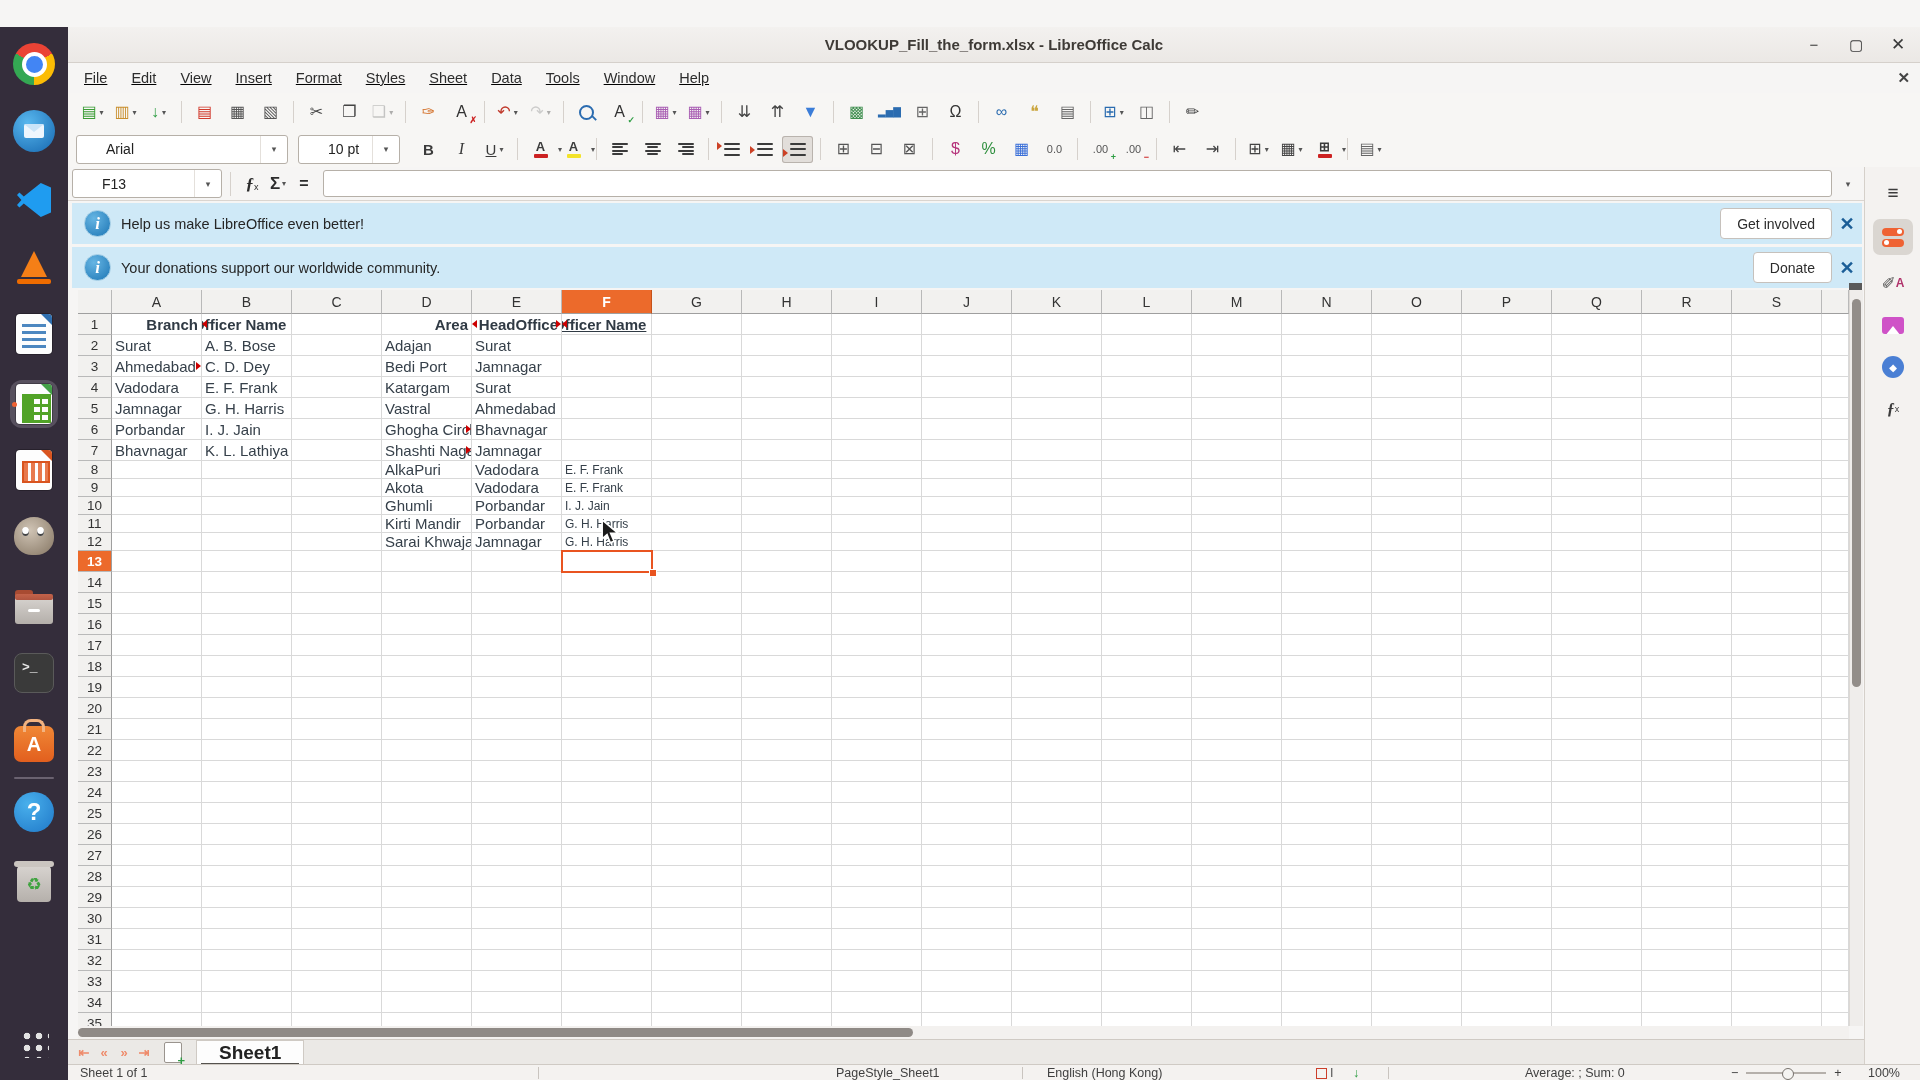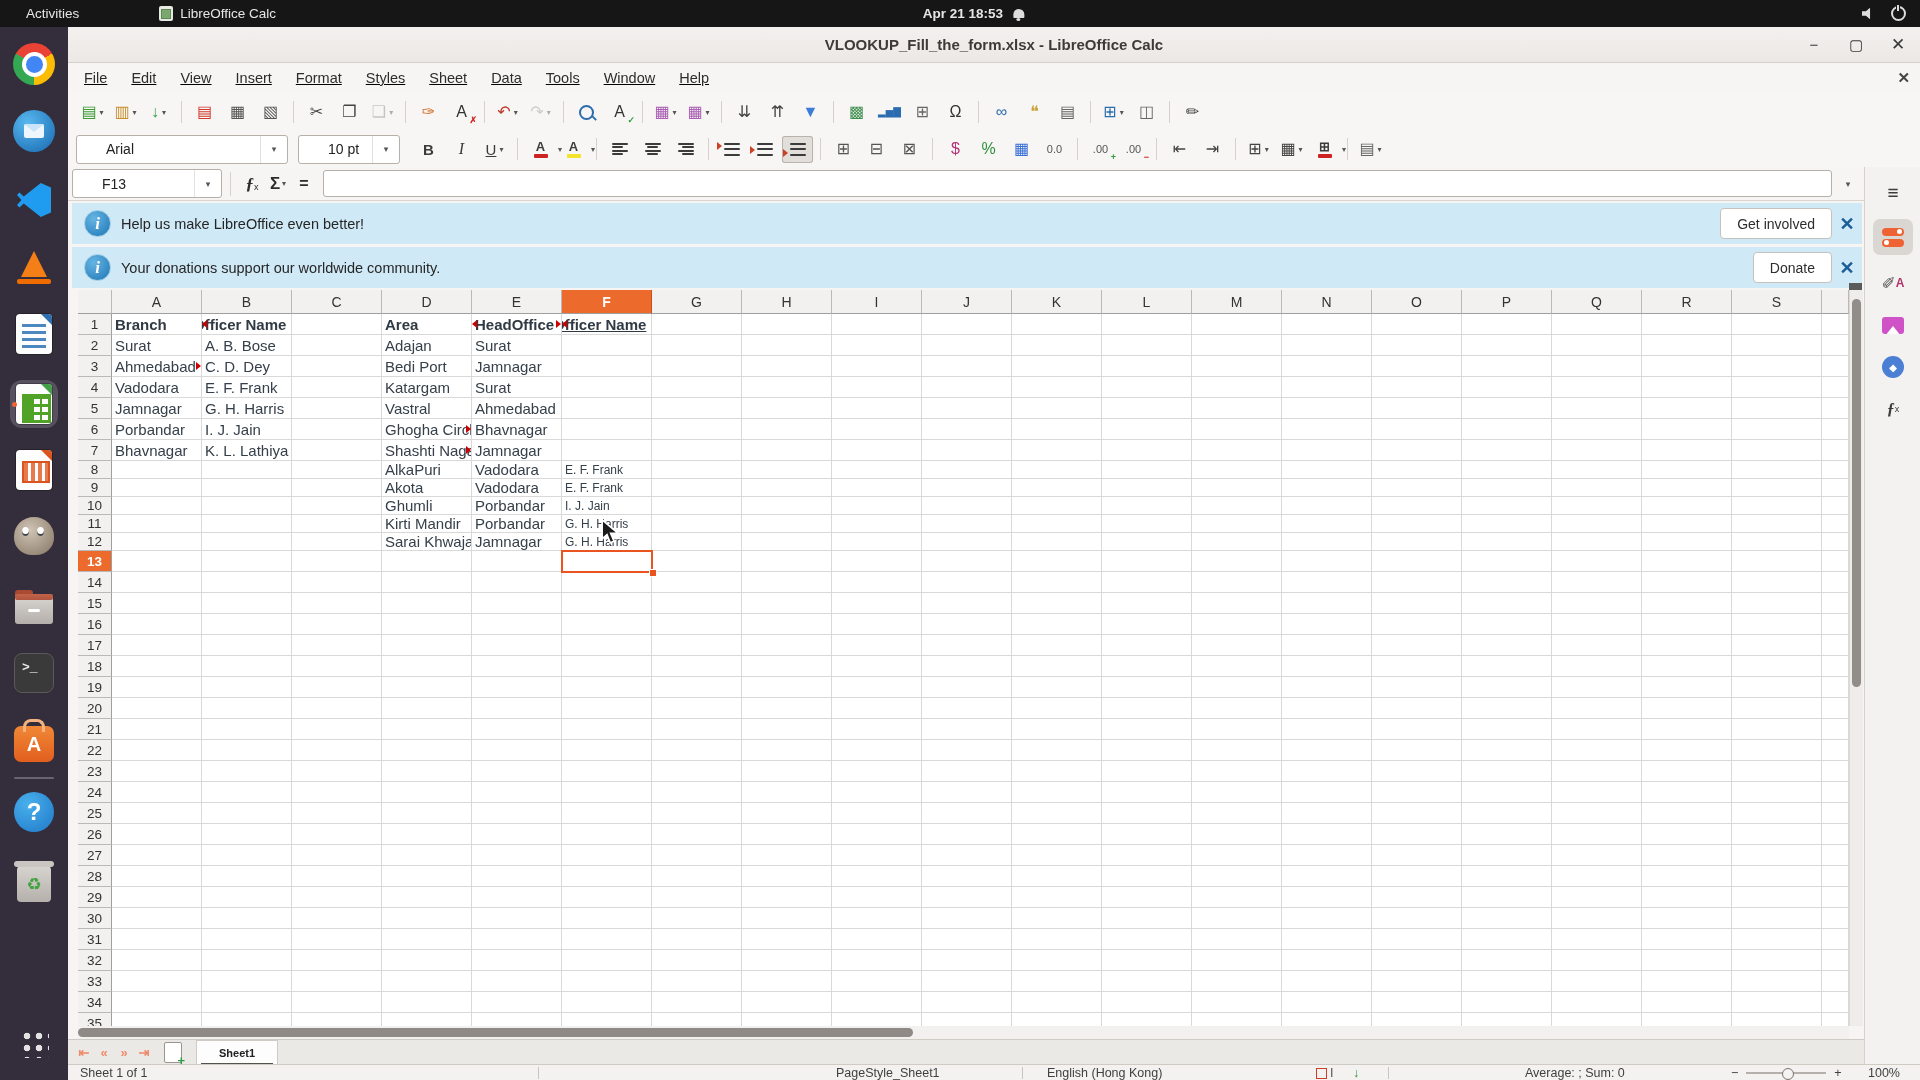--- a/index.html
+++ b/index.html
@@ -124,42 +124,42 @@
   .ghc{box-sizing:border-box;background:#f2f1ef;border-right:1px solid #b9b9b9;border-bottom:1px solid #9f9f9f;
     font-size:14px;color:#333;display:flex;align-items:center;justify-content:center;}
   .ghc.sel{background:#ec6a2b;color:#fff;font-weight:bold;border-right-color:#c4521a;}
   .grow{display:flex;}
   .rhd{box-sizing:border-box;width:34px;background:#f2f1ef;border-right:1px solid #9f9f9f;border-bottom:1px solid #b9b9b9;
     font-size:13.5px;color:#333;display:flex;align-items:center;justify-content:center;flex:none;}
   .rhd.sel{background:#ec6a2b;color:#fff;font-weight:bold;}
   .cell{box-sizing:border-box;width:90px;border-right:1px solid #d9d9d9;border-bottom:1px solid #d9d9d9;
     font-size:15px;color:#36404a;display:flex;align-items:center;padding:0 3px;white-space:nowrap;overflow:hidden;position:relative;flex:none;}
   .cell.bold{font-weight:bold;color:#303a44;}
-  .cell.ac{justify-content:flex-start;}
+  .cell.ac{justify-content:flex-end;}
   .cell.small{font-size:12px;}
   .cell.ul .ctext{text-decoration:underline;}
   .cell.clipL .ctext{margin-left:-12px;}
   .mark{position:absolute;top:50%;margin-top:-4px;width:0;height:0;border-top:4px solid transparent;border-bottom:4px solid transparent;}
   .mkL{left:0;border-right:5px solid #cc0000;}
   .mkR{right:0;border-left:5px solid #cc0000;}
   #selbox{position:absolute;box-sizing:border-box;border:2px solid #e95420;background:transparent;}
   #selhandle{position:absolute;width:6px;height:6px;background:#e95420;border:1px solid #fff;}
   
   #vsb{position:absolute;left:1781px;top:263px;width:13px;height:736px;background:#efedeb;border-left:1px solid #dcd8d4;}
   #vsb-thumb{position:absolute;left:2px;top:9px;width:9px;height:388px;background:#928d89;border-radius:5px;}
   #vsplit{position:absolute;left:1781px;top:256px;width:13px;height:7px;background:#5a5a5a;}
   #hsb{position:absolute;left:10px;top:999px;width:1771px;height:13px;background:#f3f1ef;}
   #hsb-thumb{position:absolute;left:0px;top:2px;width:835px;height:9px;background:#8f8a86;border-radius:5px;}
   
   #tabrow{position:absolute;left:0;top:1012px;right:56px;height:25px;background:#ebe9e6;border-top:1px solid #cfcac4;display:flex;align-items:center;}
   .nav{color:#ee8b6b;font-size:13px;font-weight:bold;width:20px;text-align:center;}
   #addsheet{width:16px;height:19px;background:#fff;border:1px solid #9a948e;border-radius:2px;position:relative;margin:0 14px 0 10px;}
   #addsheet::after{content:"+";position:absolute;right:-4px;bottom:-6px;color:#2f9e44;font-weight:bold;font-size:13px;}
   .sheettab{height:24px;background:#fdfdfd;border:1px solid #cfcac4;border-bottom:none;display:flex;align-items:center;padding:0 22px;
-    font-size:11px;font-weight:bold;color:#222;position:relative;}
+    font-size:19px;font-weight:bold;color:#222;position:relative;}
   .sheettab::after{content:"";position:absolute;left:4px;right:4px;bottom:-1px;height:3px;background:#55524e;}
   
   #statusbar{position:absolute;left:0;top:1037px;right:0;height:16px;background:#f4f2f0;border-top:1px solid #cfcac4;font-size:12.5px;color:#3f3f3f;}
   #statusbar .abs{top:0;height:16px;display:flex;align-items:center;}
   .ssep{position:absolute;width:1px;height:12px;top:2px;background:#c9c4bf;}
   .selmode{width:9px;height:9px;border:1.5px solid #cc3e2a;margin-right:3px;}
   .zoomtrack{width:80px;height:2px;background:#b5b0ab;margin:0 8px;position:relative;}
   .zoomknob{position:absolute;left:36px;top:-4px;width:10px;height:10px;border-radius:50%;background:#f5f4f2;border:1px solid #77726d;}
   
   #sidebar{position:absolute;left:1796px;top:140px;width:56px;height:897px;background:#f4f2f0;border-left:1px solid #d5d0ca;}
@@ -174,35 +174,20 @@
   .sb-sty{font-size:17px;color:#555;} .sb-sty b{color:#b0346c;font-size:12px;}
   .sb-fx i{font-family:"Liberation Serif",serif;font-style:italic;font-weight:bold;font-size:16px;}
   .sb-fx sub{font-size:9px;}
   #cursor{position:absolute;left:600px;top:519px;z-index:50;}
 </style>
 </head>
 <body>
 
 <div id="screen">
 
-  <div id="topbar">
-    <span id="tb-activities">Activities</span>
-    <span id="tb-app">
-      <span class="mini-calc"></span>
-      <span>LibreOffice Calc</span>
-    </span>
-    <span id="tb-clock">
-      <span>Apr 21 18:53</span>
-      <span class="bell"></span>
-    </span>
-    <span id="tb-right">
-      <span class="spk"></span>
-      <span class="pwr"></span>
-    </span>
-  </div>
 
   <div id="dock">
       <div class="dslot" style="top: 13px;">
         <div class="ic-chrome">
           <b></b>
         </div>
       </div>
       <div class="dslot" style="top: 80px;">
         <div class="ic-tb">
           <b></b>

